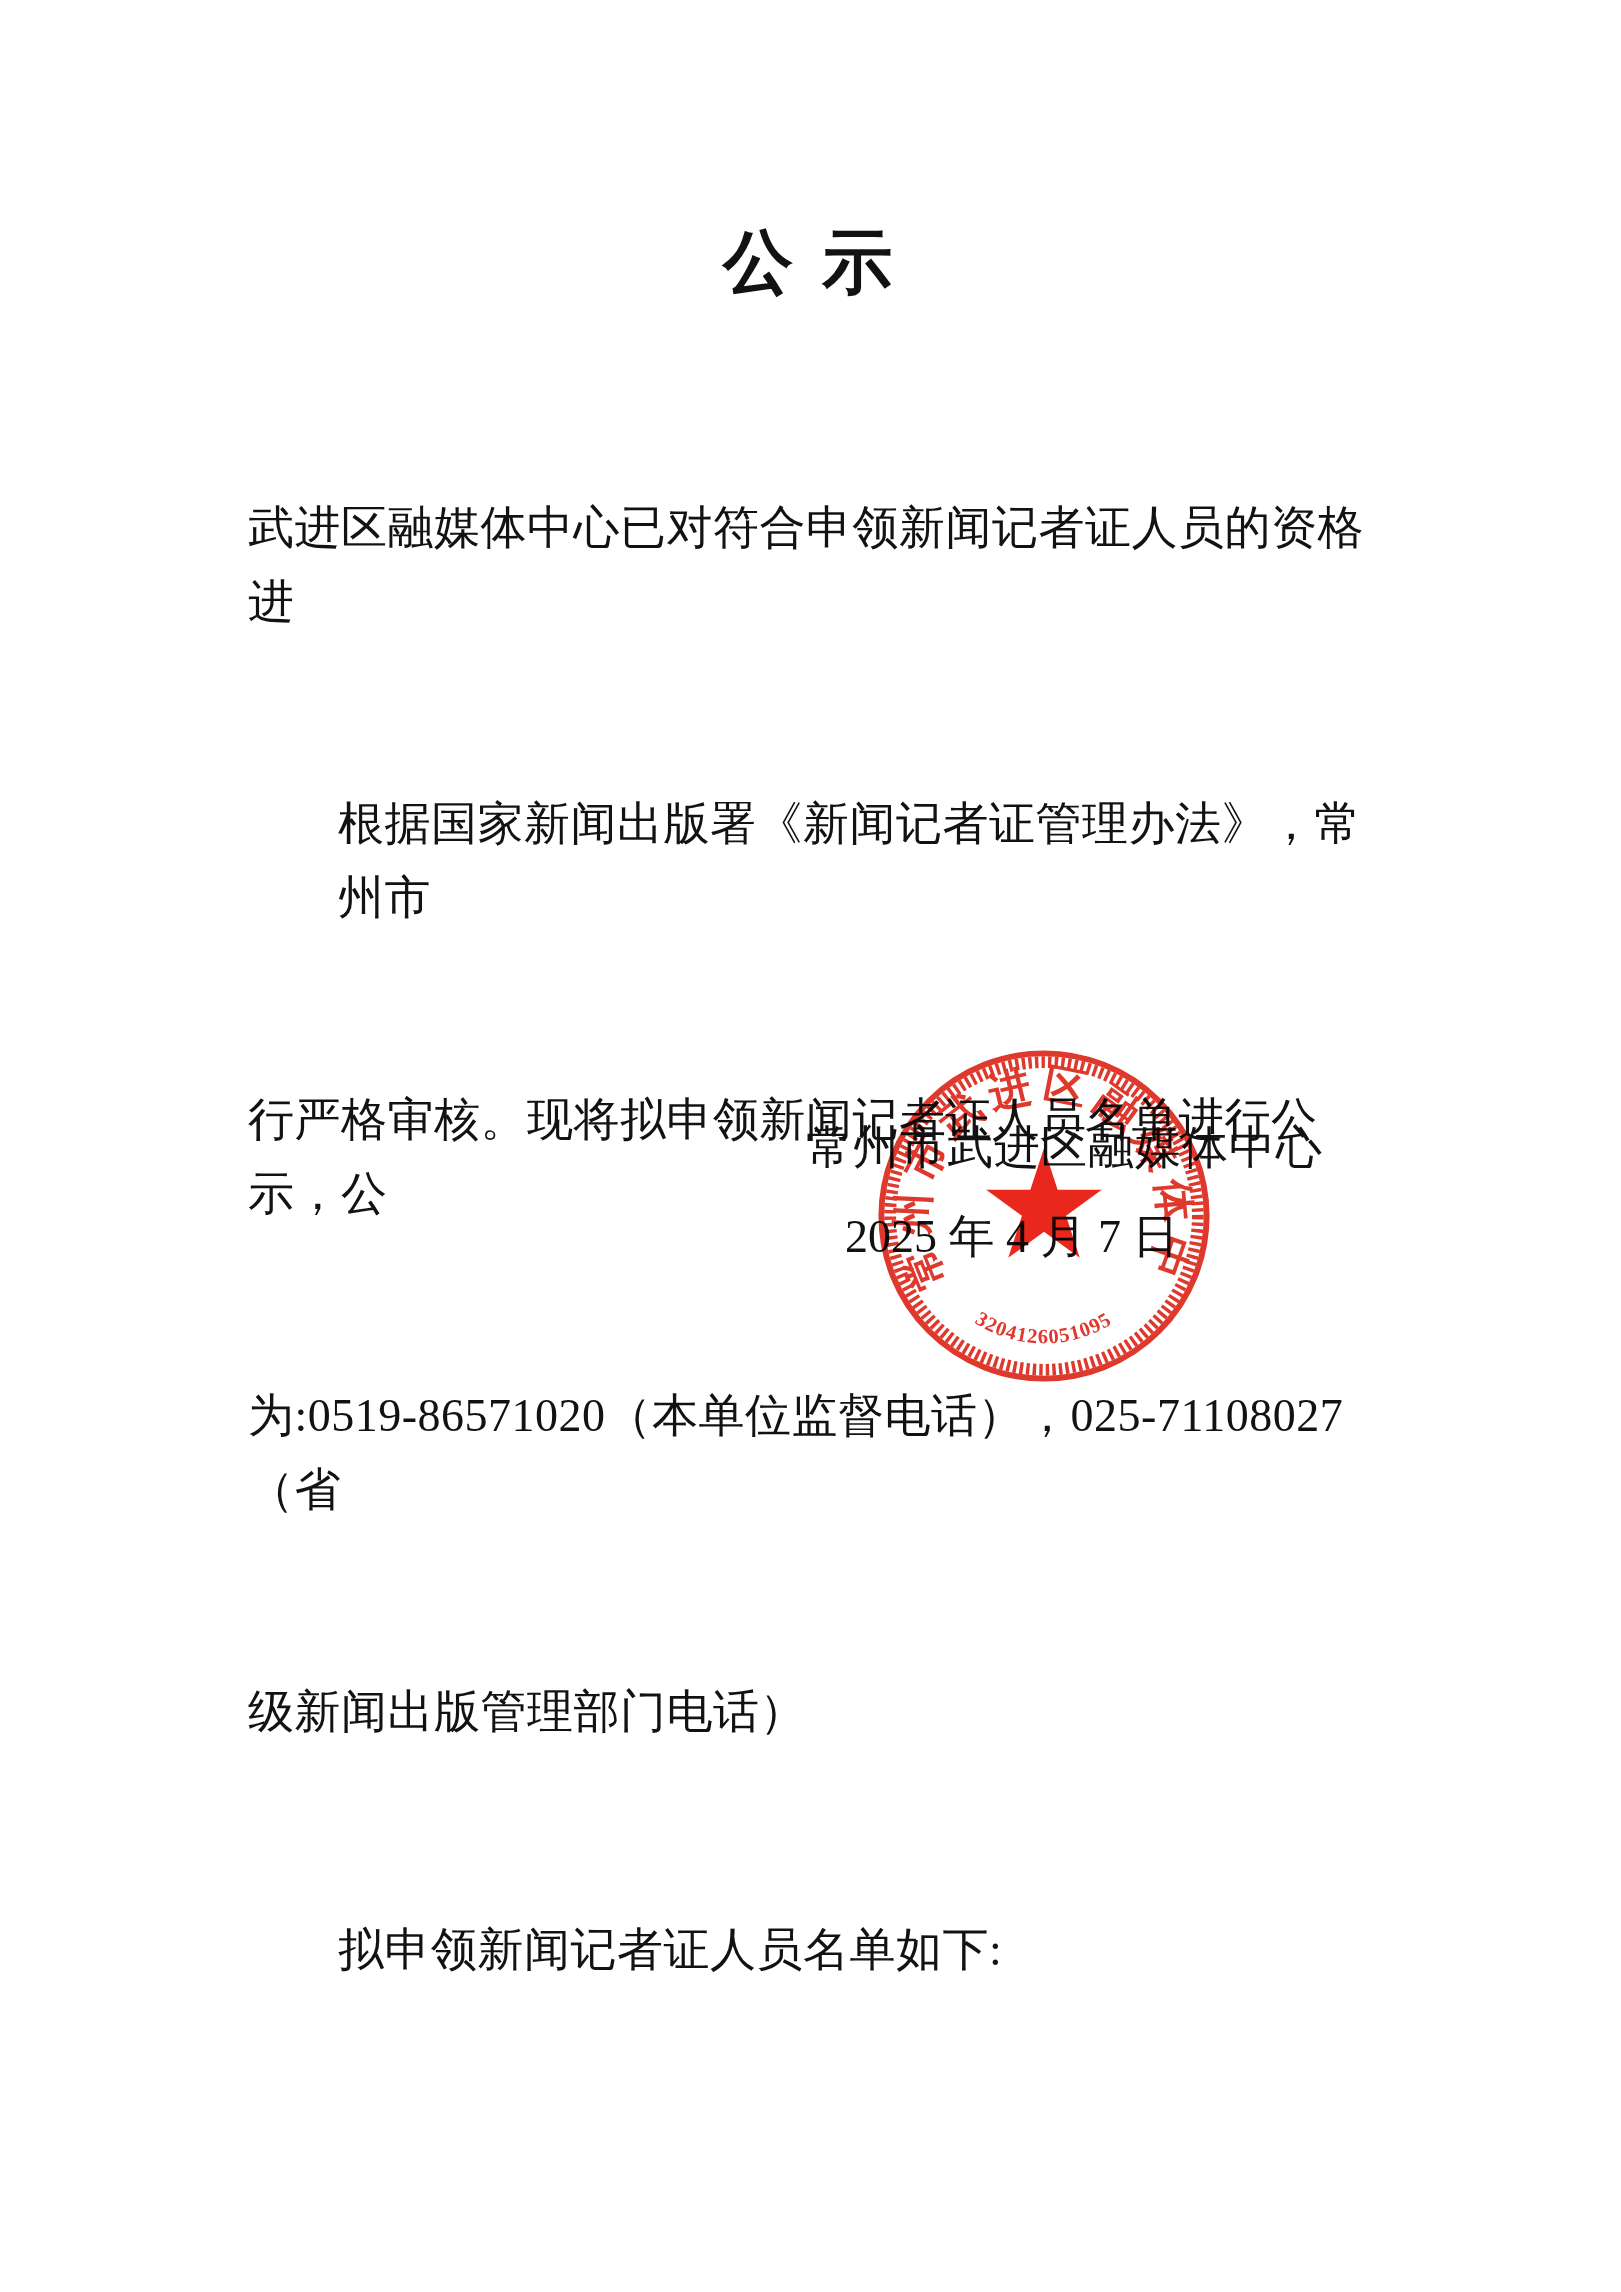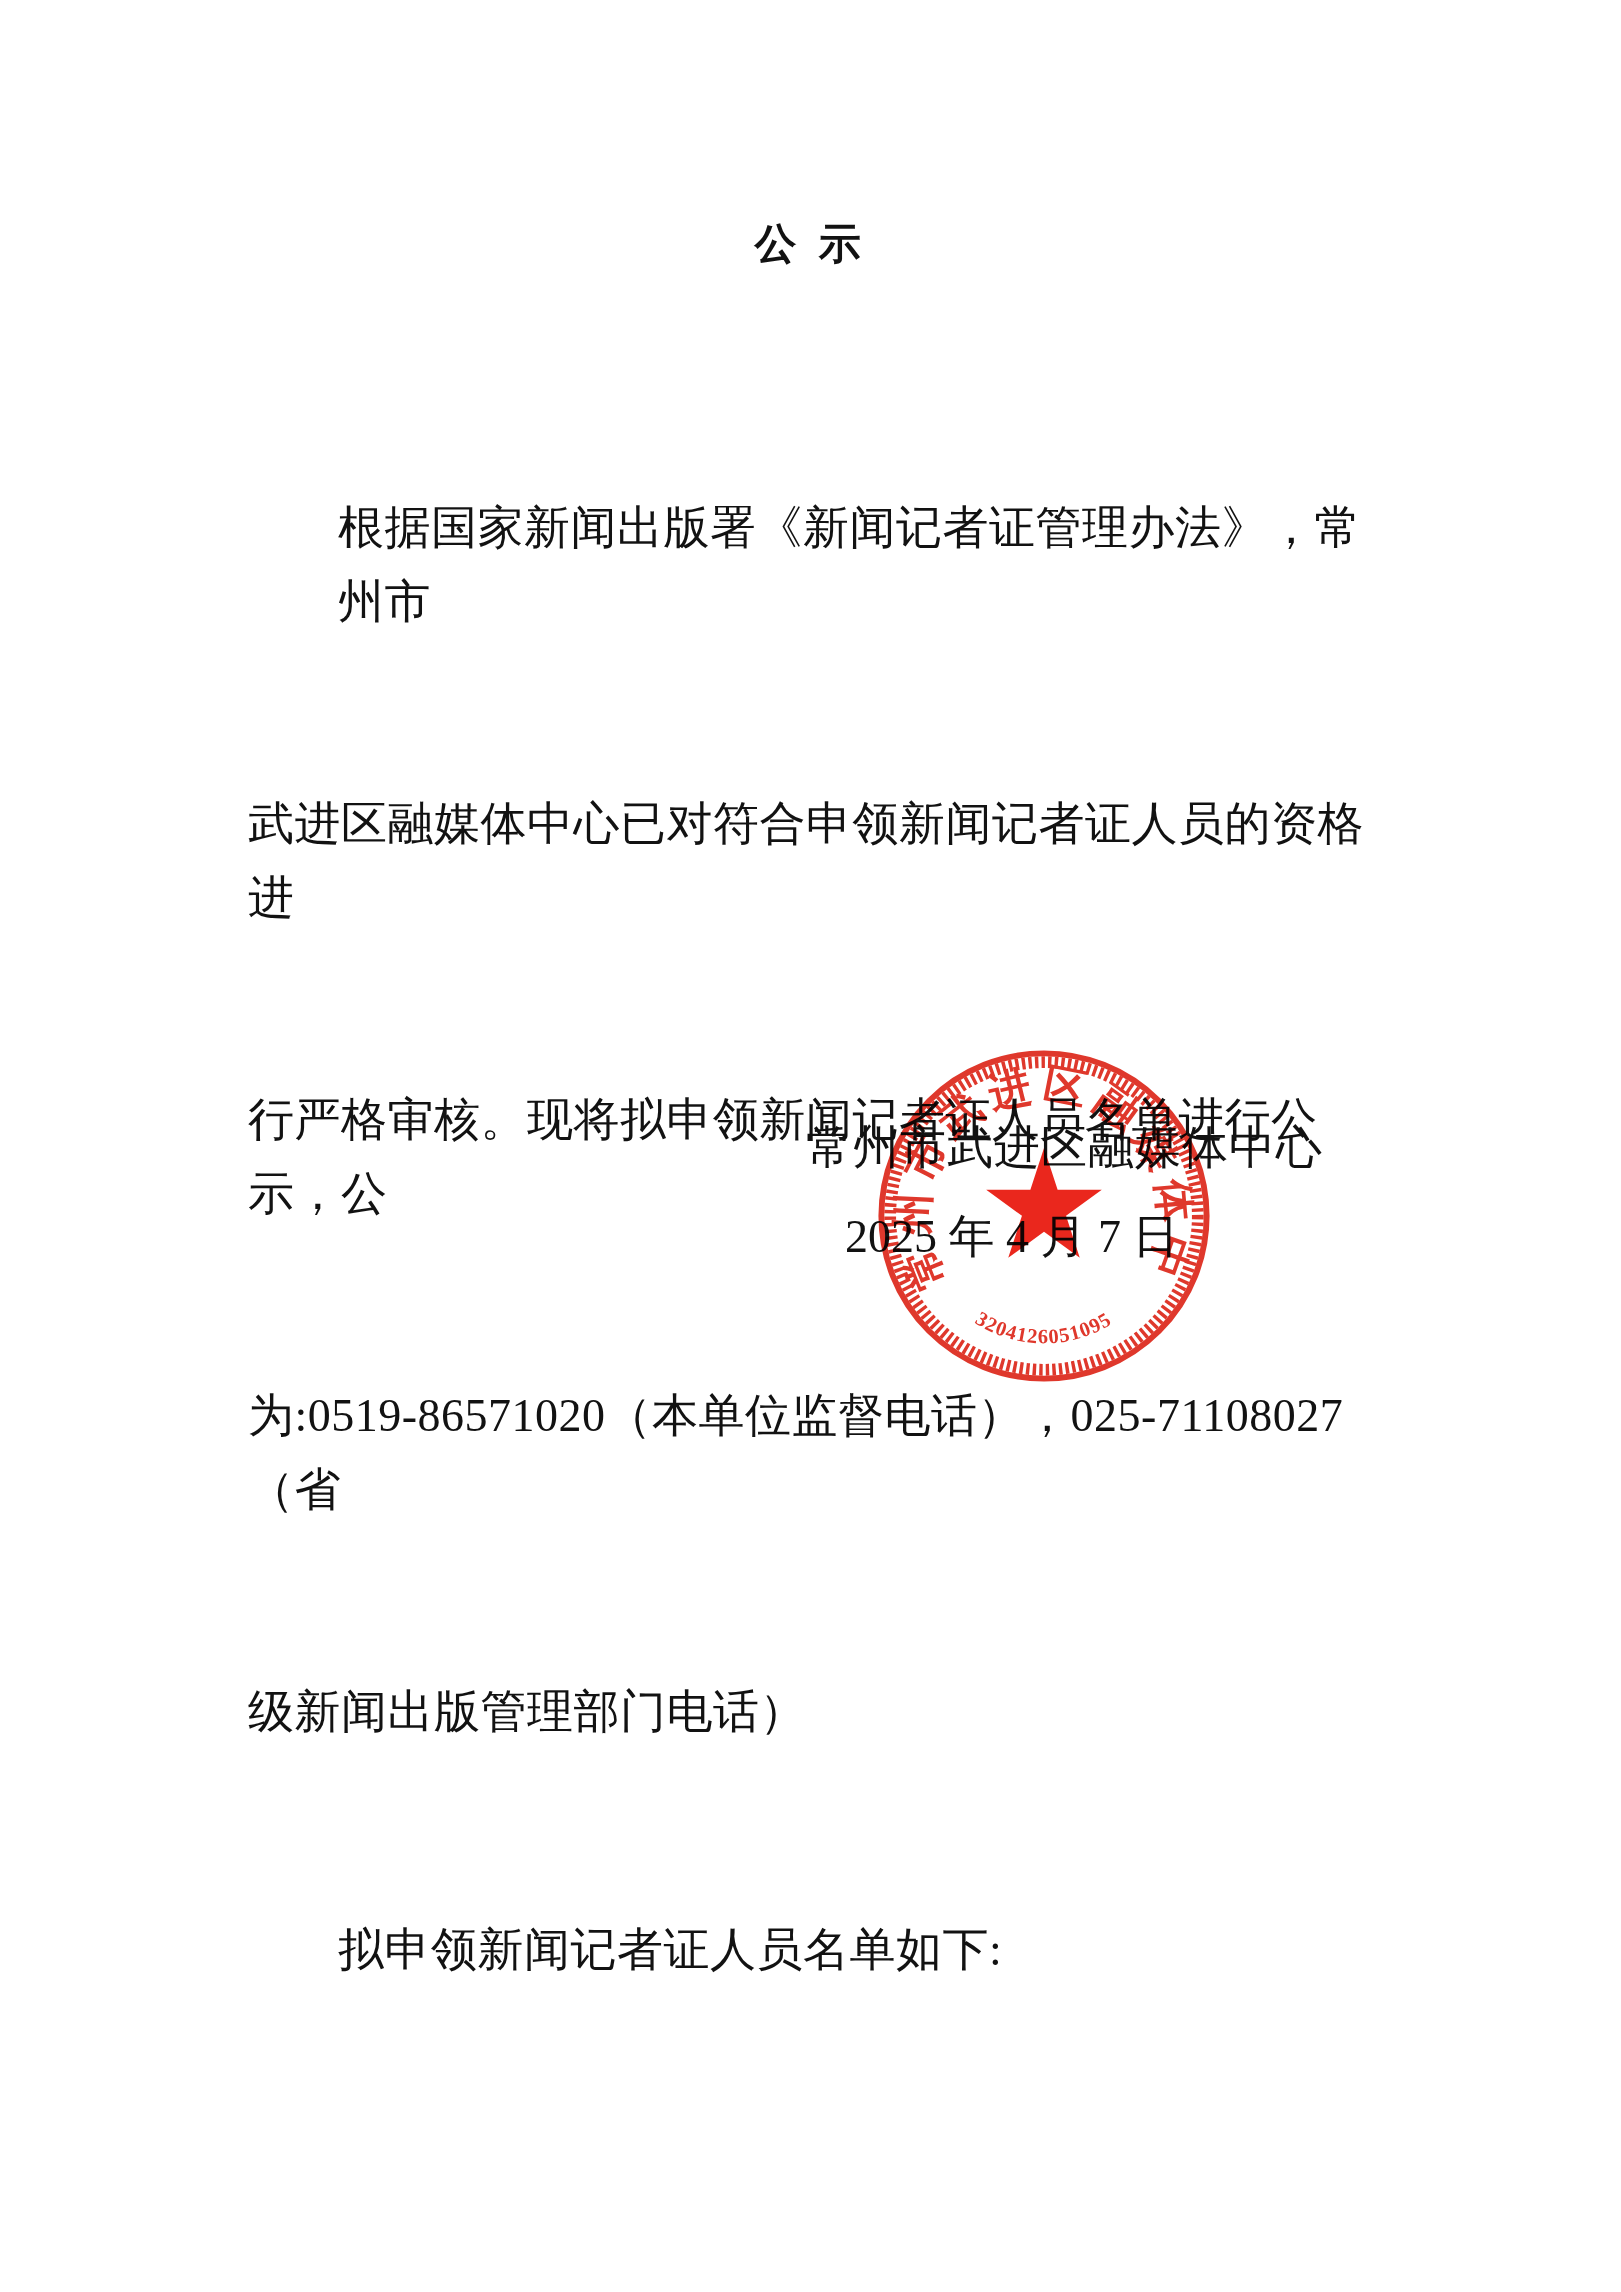--- a/index.html
+++ b/index.html
@@ -11,21 +11,21 @@
     font-family: "Liberation Serif", "DejaVu Serif", serif;
     color: #121212;
     overflow: hidden;
   }
   .doc-title {
     position: absolute;
     top: 216px;
     left: 0;
     width: 100%;
     text-align: center;
-    font-size: 42px;
+    font-size: 70px;
     font-weight: 700;
     letter-spacing: 5.9px;
     white-space: pre;
   }
   .content {
     position: absolute;
     left: 248px;
     top: 343px;
     width: 1127px;
     font-size: 46px;
@@ -66,22 +66,22 @@
   }
 </style>
 </head>
 <body>
 
 <div class="page">
 
   <div class="doc-title">公 示</div>
 
   <div class="content">
+    <div class="bline">武进区融媒体中心已对符合申领新闻记者证人员的资格进</div>
     <div class="bline indent">根据国家新闻出版署《新闻记者证管理办法》，常州市</div>
-    <div class="bline">武进区融媒体中心已对符合申领新闻记者证人员的资格进</div>
     <div class="bline">行严格审核。现将拟申领新闻记者证人员名单进行公示，公</div>
     <div class="bline">为:0519-86571020（本单位监督电话），025-71108027（省</div>
     <div class="bline">级新闻出版管理部门电话）</div>
     <div class="bline indent intro-line">拟申领新闻记者证人员名单如下:</div>
     
   </div>
 
   <div class="sig-org">常州市武进区融媒体中心</div>
 
   <div class="sig-date">2025 年 4 月 7 日</div>

